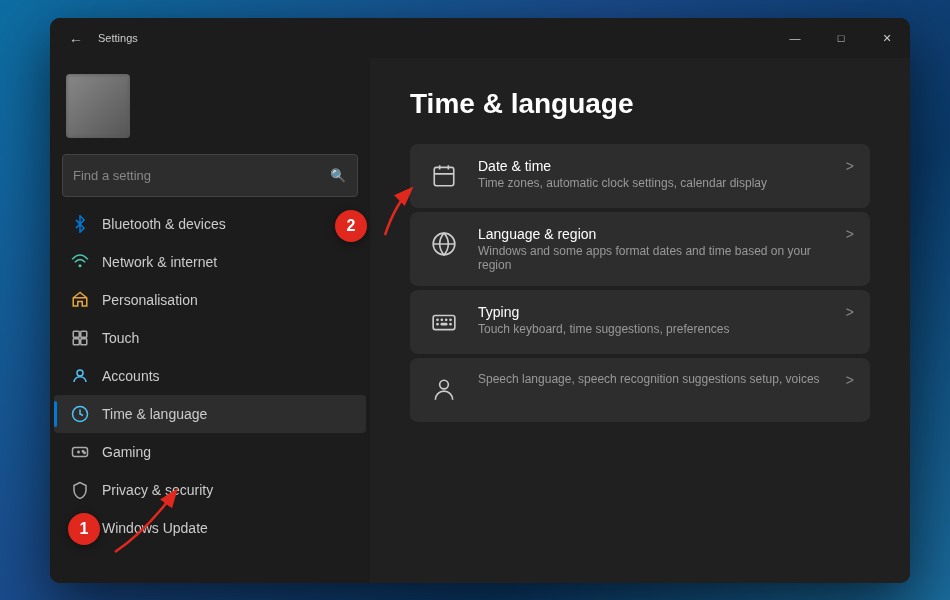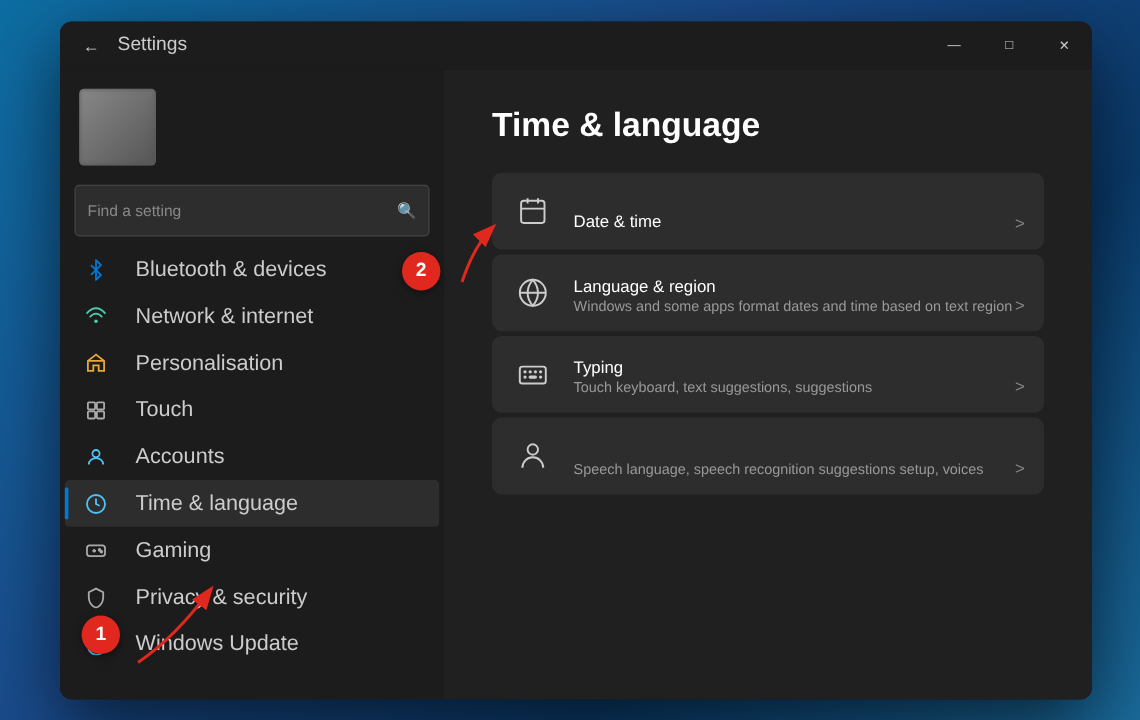--- a/index.html
+++ b/index.html
@@ -59,21 +59,21 @@
       background: transparent;
       color: #ccc;
       cursor: pointer;
       display: flex;
       align-items: center;
       justify-content: center;
       font-size: 14px;
     }
     .title-bar-title {
       color: #ccc;
-      font-size: 16px;
+      font-size: 11px;
     }
     .window-controls {
       position: absolute;
       right: 0;
       top: 0;
       display: flex;
       height: 40px;
     }
     .wc-btn {
       width: 46px;
@@ -153,27 +153,27 @@
     .search-input::placeholder { color: #888; }
     .search-icon-span {
       color: #888;
       font-size: 13px;
     }
 
     
     .nav-item {
       display: flex;
       align-items: center;
-      gap: 23px;
+      gap: 12px;
       padding: 9px 12px 9px 16px;
       cursor: pointer;
       border-radius: 4px;
       margin: 0 4px;
       color: #ccc;
-      font-size: 18px;
+      font-size: 14px;
       position: relative;
     }
     .nav-item.active {
       background: #2d2d2d;
     }
     .nav-item.active::before {
       content: '';
       position: absolute;
       left: 0;
       top: 6px;
@@ -205,21 +205,21 @@
       color: #fff;
       margin-bottom: 24px;
     }
 
     
     .settings-card {
       background: #2d2d2d;
       border-radius: 8px;
       margin-bottom: 4px;
       display: flex;
-      align-items: flex-end;
+      align-items: flex-start;
       padding: 14px 16px;
       cursor: pointer;
       transition: background 0.15s;
     }
     .card-icon {
       width: 36px;
       height: 36px;
       margin-right: 16px;
       display: flex;
       align-items: center;
@@ -402,55 +402,56 @@
         <div class="card-icon">
           <svg width="26" height="26" viewBox="0 0 24 24" fill="none" stroke="#ccc" stroke-width="1.5">
             <rect x="3" y="4" width="18" height="17" rx="2"></rect>
             <line x1="16" y1="2" x2="16" y2="6"></line>
             <line x1="8" y1="2" x2="8" y2="6"></line>
             <line x1="3" y1="10" x2="21" y2="10"></line>
           </svg>
         </div>
         <div class="card-text">
           <div class="card-title">Date &amp; time</div>
+          <div class="card-subtitle">Time zones, automatic clock settings, calendar display</div>
         </div>
         <span class="card-chevron">&gt;</span>
       </div>
 
       <div class="settings-card">
         <div class="card-icon">
           <svg width="26" height="26" viewBox="0 0 24 24" fill="none" stroke="#ccc" stroke-width="1.5">
             <circle cx="12" cy="12" r="10"></circle>
             <line x1="2" y1="12" x2="22" y2="12"></line>
             <path d="M12 2a15.3 15.3 0 0 1 4 10 15.3 15.3 0 0 1-4 10 15.3 15.3 0 0 1-4-10 15.3 15.3 0 0 1 4-10z"></path>
           </svg>
         </div>
         <div class="card-text">
           <div class="card-title">Language &amp; region</div>
-          <div class="card-subtitle">Windows and some apps format dates and time based on text region</div>
+          <div class="card-subtitle">Windows and some apps format dates and time based on your region</div>
         </div>
         <span class="card-chevron">&gt;</span>
       </div>
 
       <div class="settings-card">
         <div class="card-icon">
           <svg width="26" height="26" viewBox="0 0 24 24" fill="none" stroke="#ccc" stroke-width="1.5">
             <rect x="2" y="6" width="20" height="13" rx="2"></rect>
             <line x1="6" y1="10" x2="6" y2="10" stroke-width="2.5" stroke-linecap="round"></line>
             <line x1="10" y1="10" x2="10" y2="10" stroke-width="2.5" stroke-linecap="round"></line>
             <line x1="14" y1="10" x2="14" y2="10" stroke-width="2.5" stroke-linecap="round"></line>
             <line x1="18" y1="10" x2="18" y2="10" stroke-width="2.5" stroke-linecap="round"></line>
             <line x1="6" y1="14" x2="6" y2="14" stroke-width="2.5" stroke-linecap="round"></line>
             <line x1="10" y1="14" x2="14" y2="14" stroke-width="2.5" stroke-linecap="round"></line>
             <line x1="18" y1="14" x2="18" y2="14" stroke-width="2.5" stroke-linecap="round"></line>
           </svg>
         </div>
         <div class="card-text">
           <div class="card-title">Typing</div>
-          <div class="card-subtitle">Touch keyboard, text suggestions, suggestions</div>
+          <div class="card-subtitle">Touch keyboard, time suggestions, preferences</div>
         </div>
         <span class="card-chevron">&gt;</span>
       </div>
 
       <div class="settings-card">
         <div class="card-icon">
           <svg width="26" height="26" viewBox="0 0 24 24" fill="none" stroke="#ccc" stroke-width="1.5">
             <circle cx="12" cy="7" r="4"></circle>
             <path d="M20 21a8 8 0 1 0-16 0"></path>
             <line x1="12" y1="7" x2="12" y2="7"></line>

